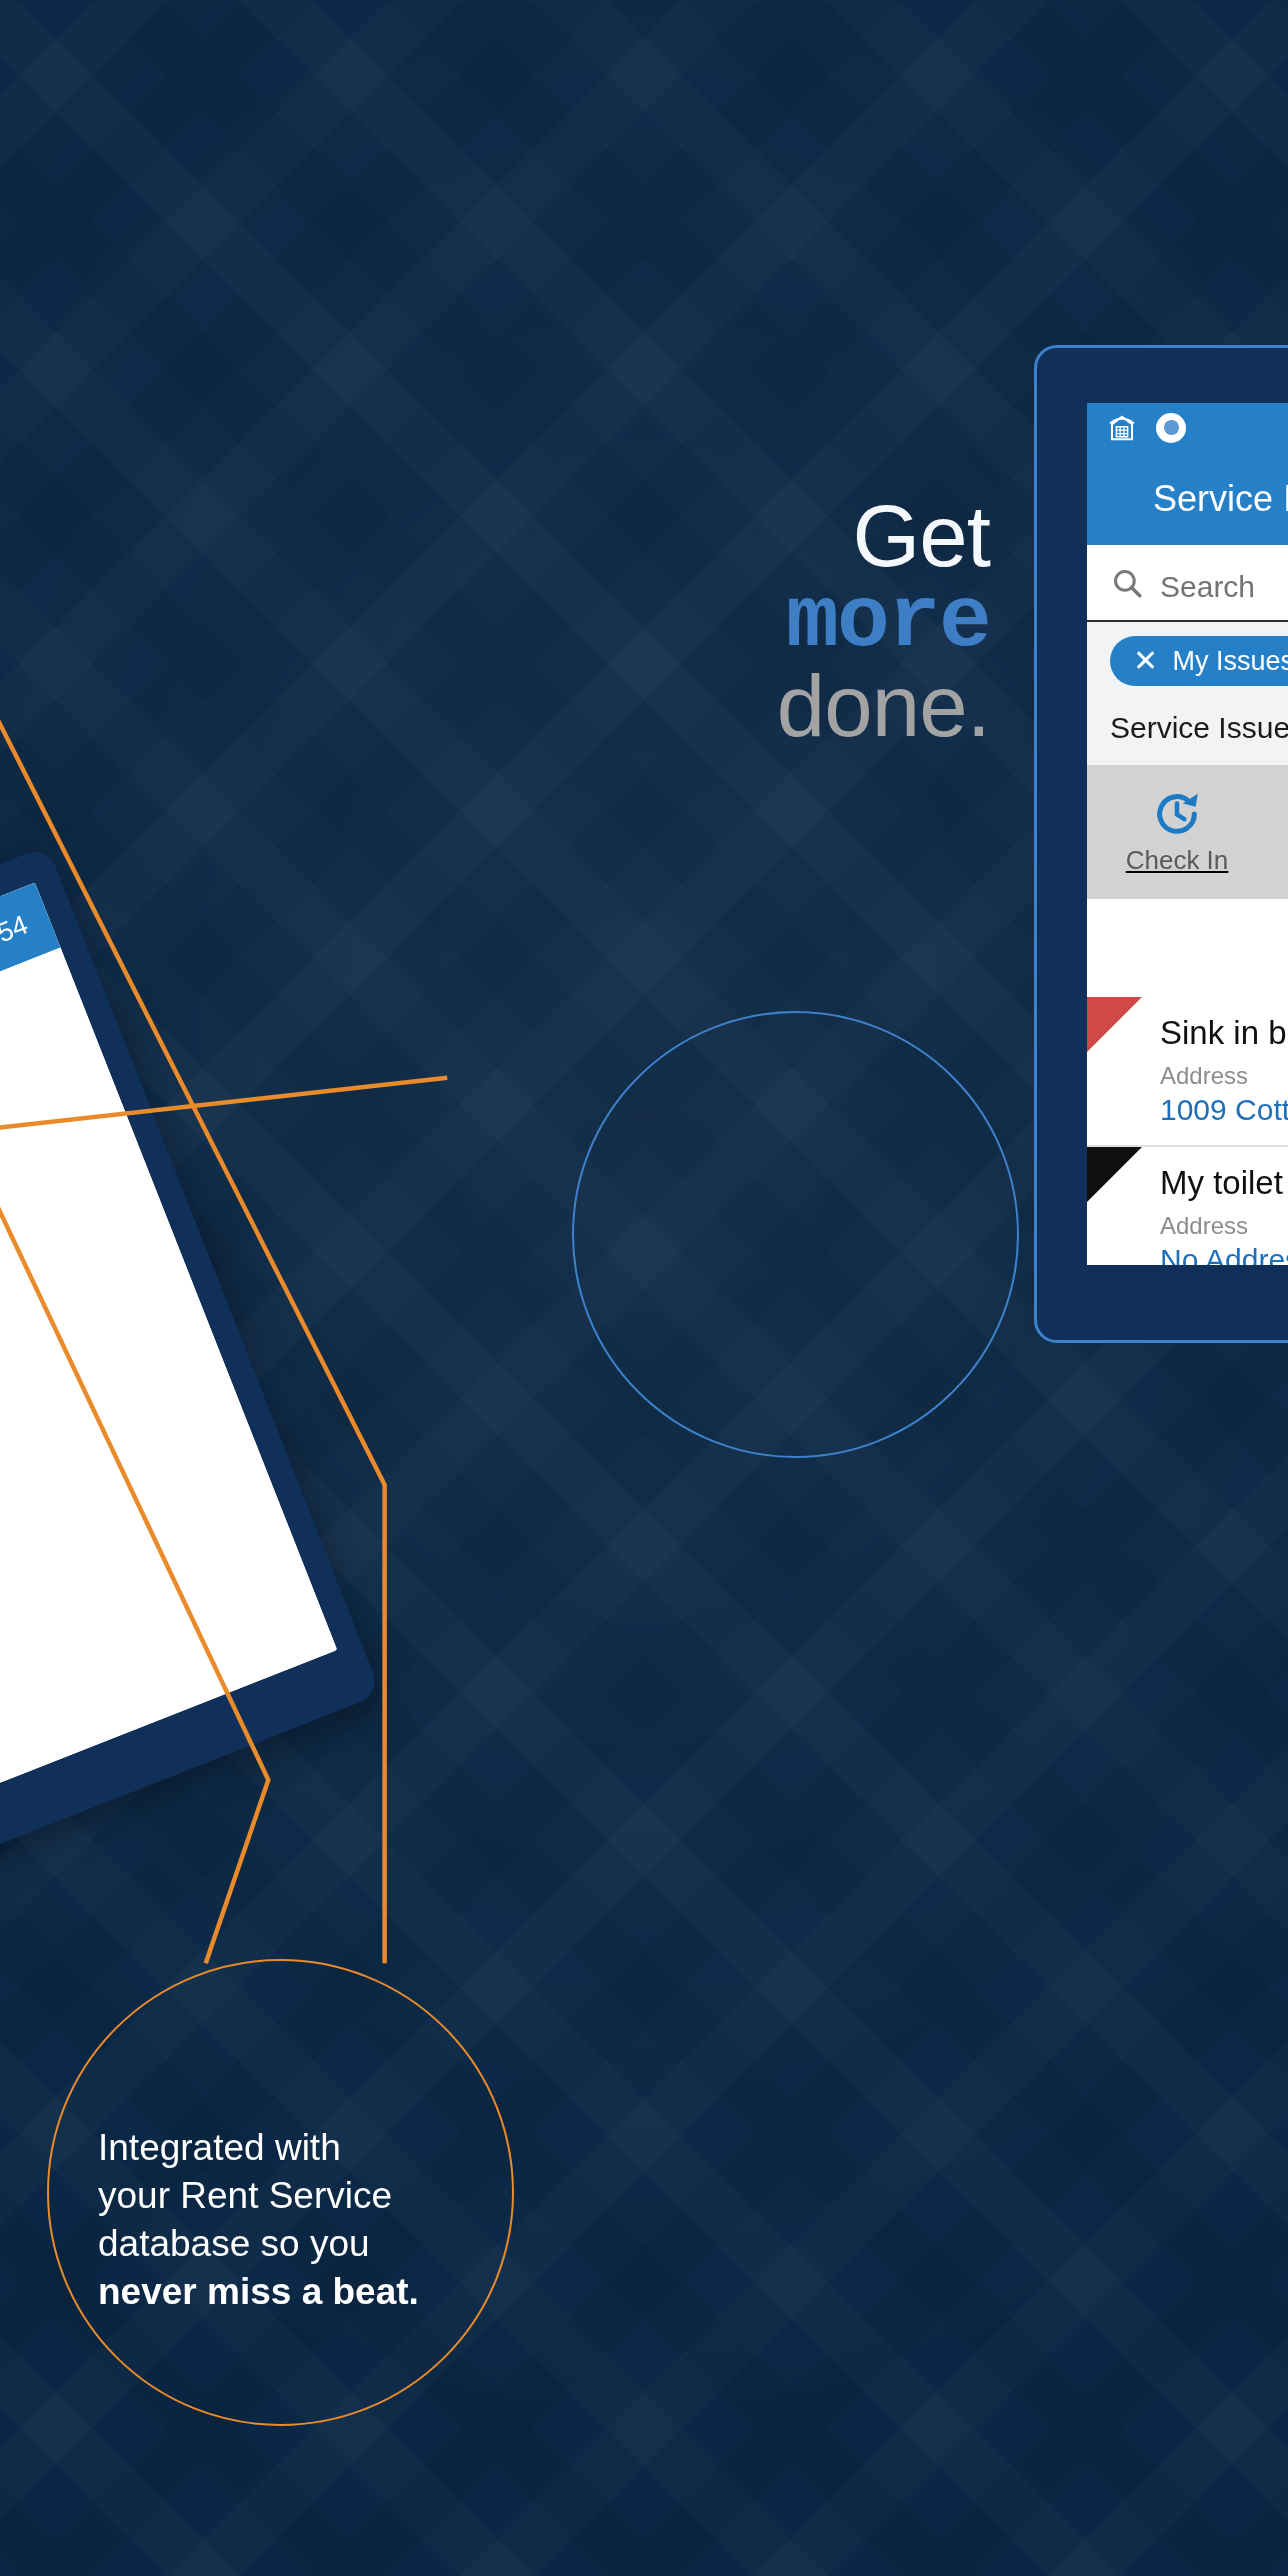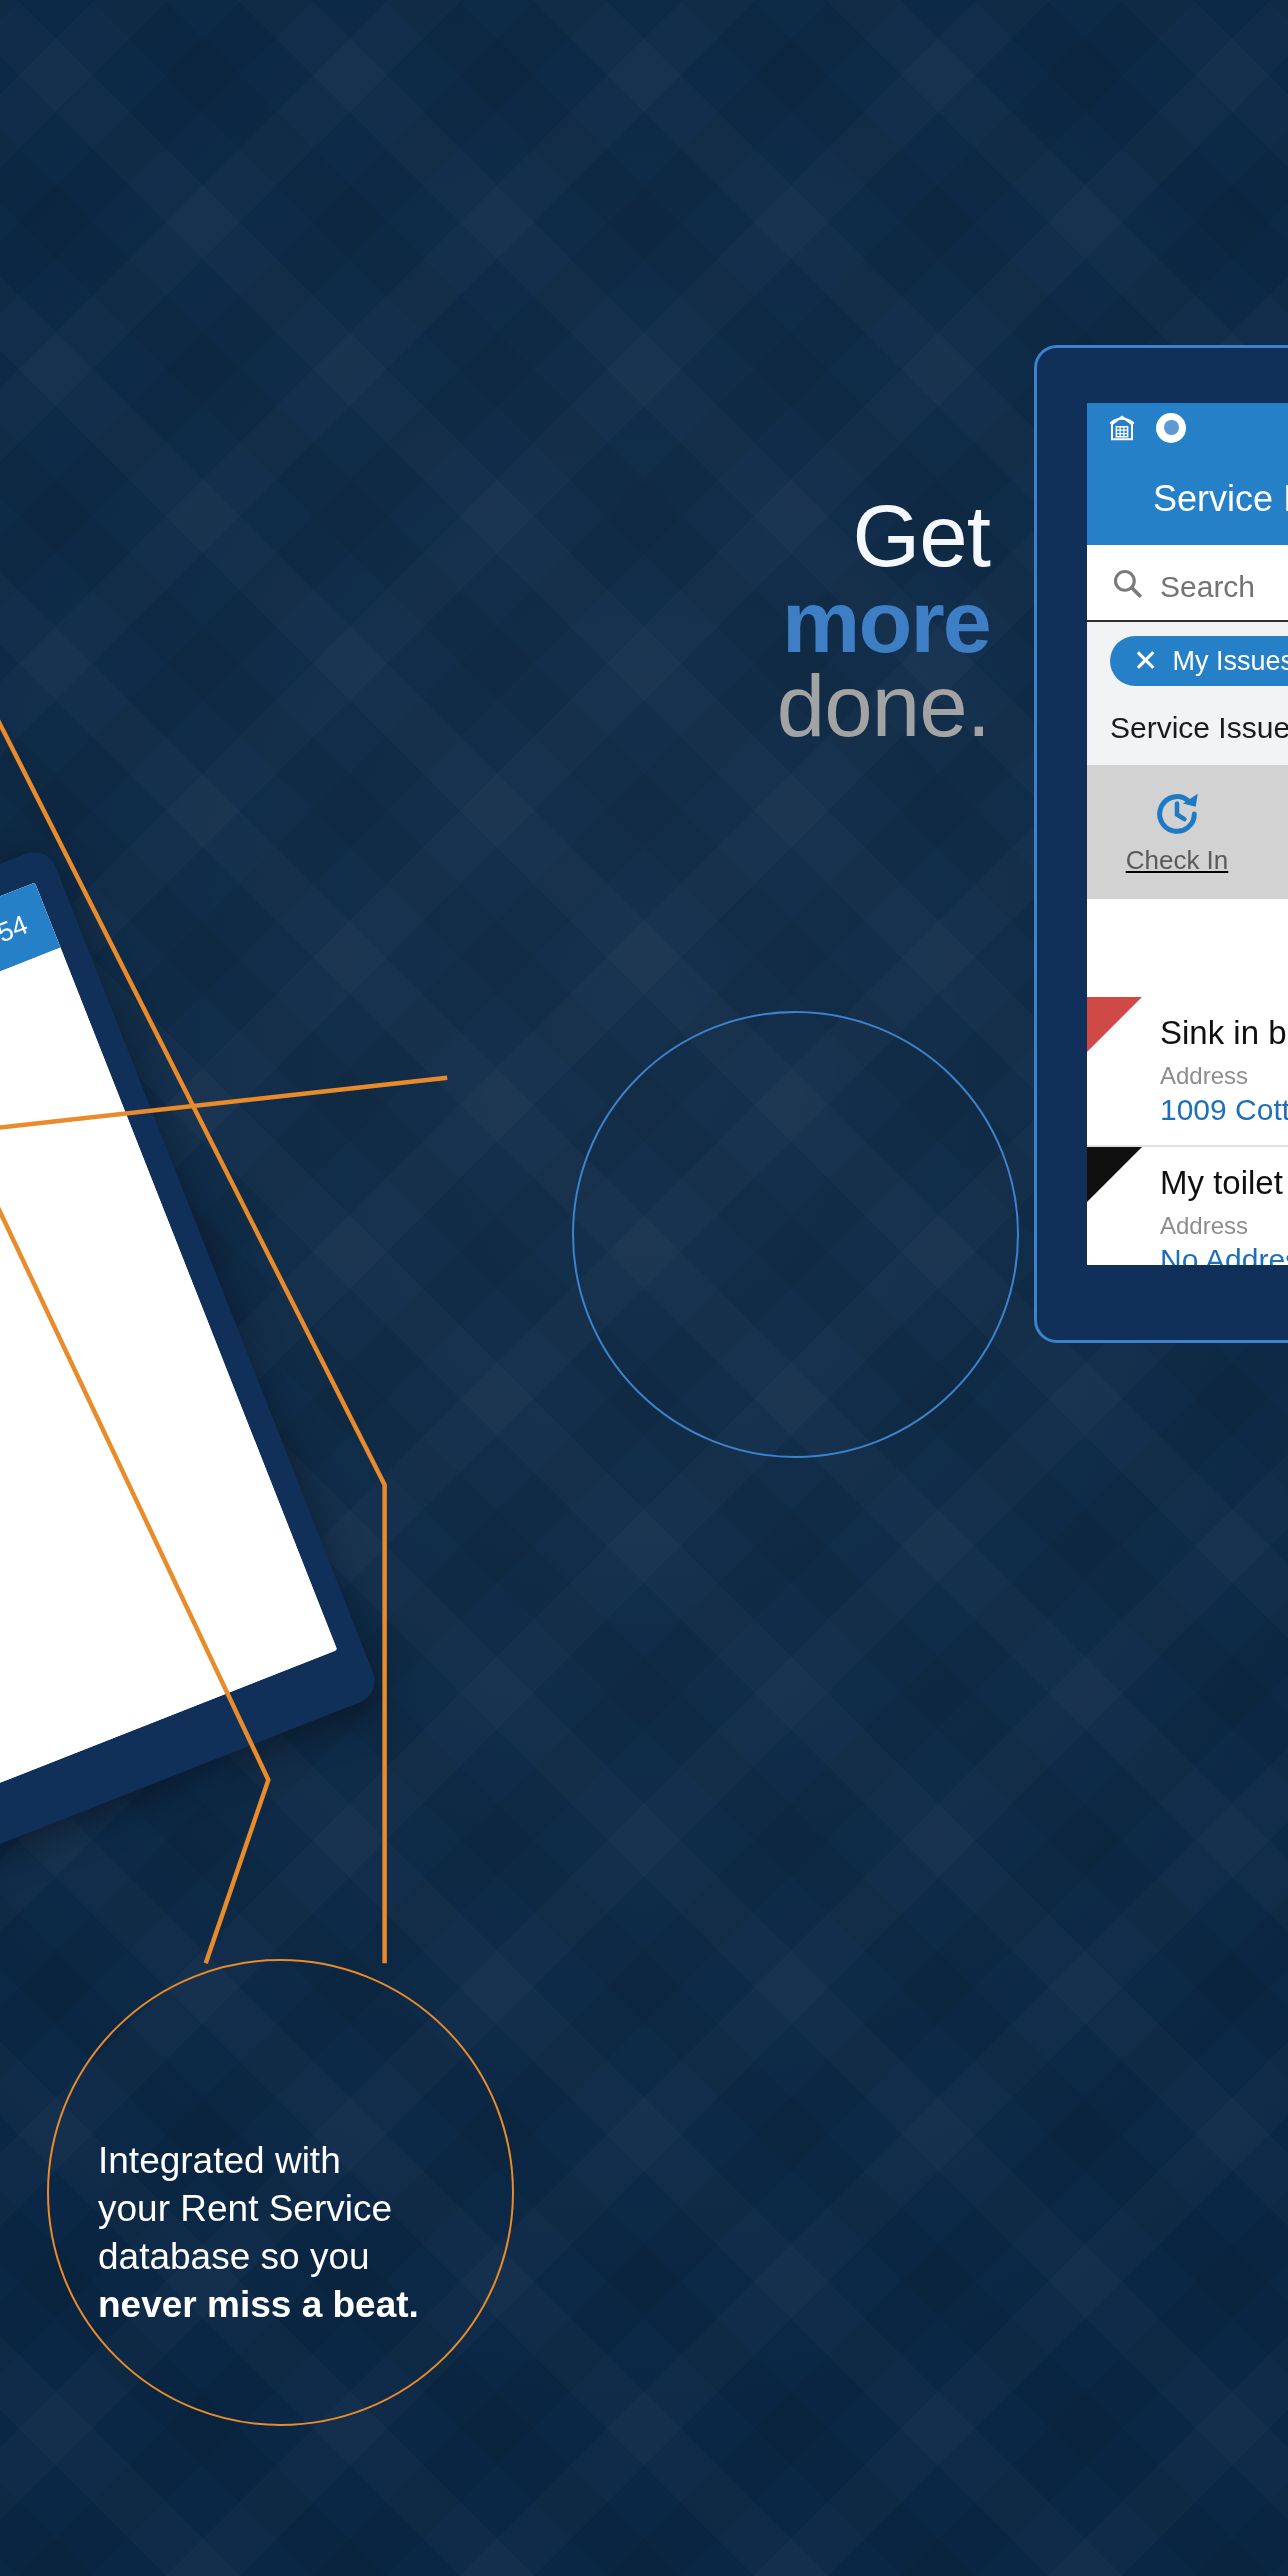--- a/index.html
+++ b/index.html
@@ -68,20 +68,21 @@
     color: #f4f7fb;
     letter-spacing: -0.9px;
   }
   .headline .l2 {
     display: block;
     font-size: 88px;
     font-weight: 700;
     color: #3d7ec4;
     letter-spacing: -1.8px;
     margin-top: 3.6px;
+    font-family: Liberation Mono, monospace;
   }
   .headline .l3 {
     display: block;
     font-size: 87px;
     font-weight: 300;
     color: #a3a3a3;
     letter-spacing: -0.9px;
     margin-top: 3.6px;
   }
 
@@ -132,21 +133,20 @@
   .circle-orange-text {
     position: absolute;
     left: 98px;
     top: 2124px;
     width: 429px;
     color: #ffffff;
     font-size: 37px;
     line-height: 1.3;
     font-weight: 400;
     z-index: 19;
-    margin-top: 13px;
   }
   .circle-orange-text .b { font-weight: 700; }
 
   
   .orange-lines {
     position: absolute;
     left: 0; top: 0;
     width: 1288px; height: 2576px;
     z-index: 13;
     pointer-events: none;

